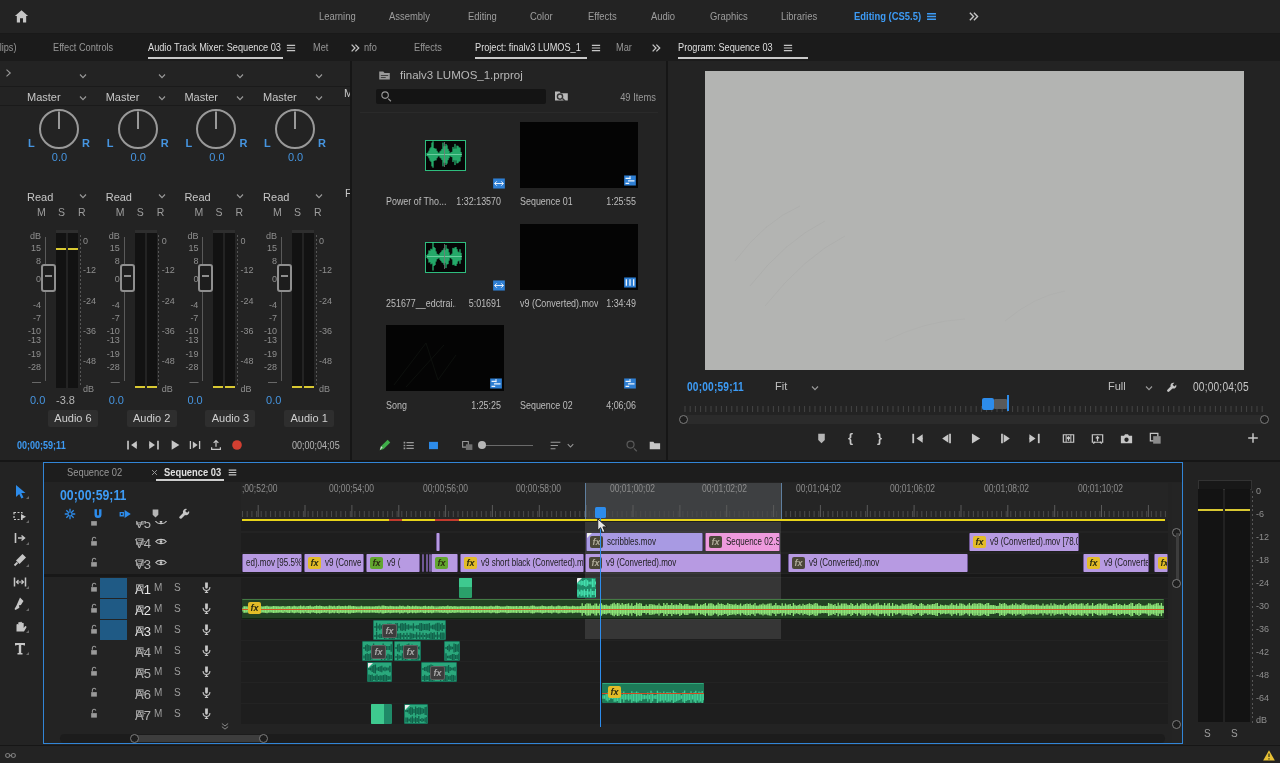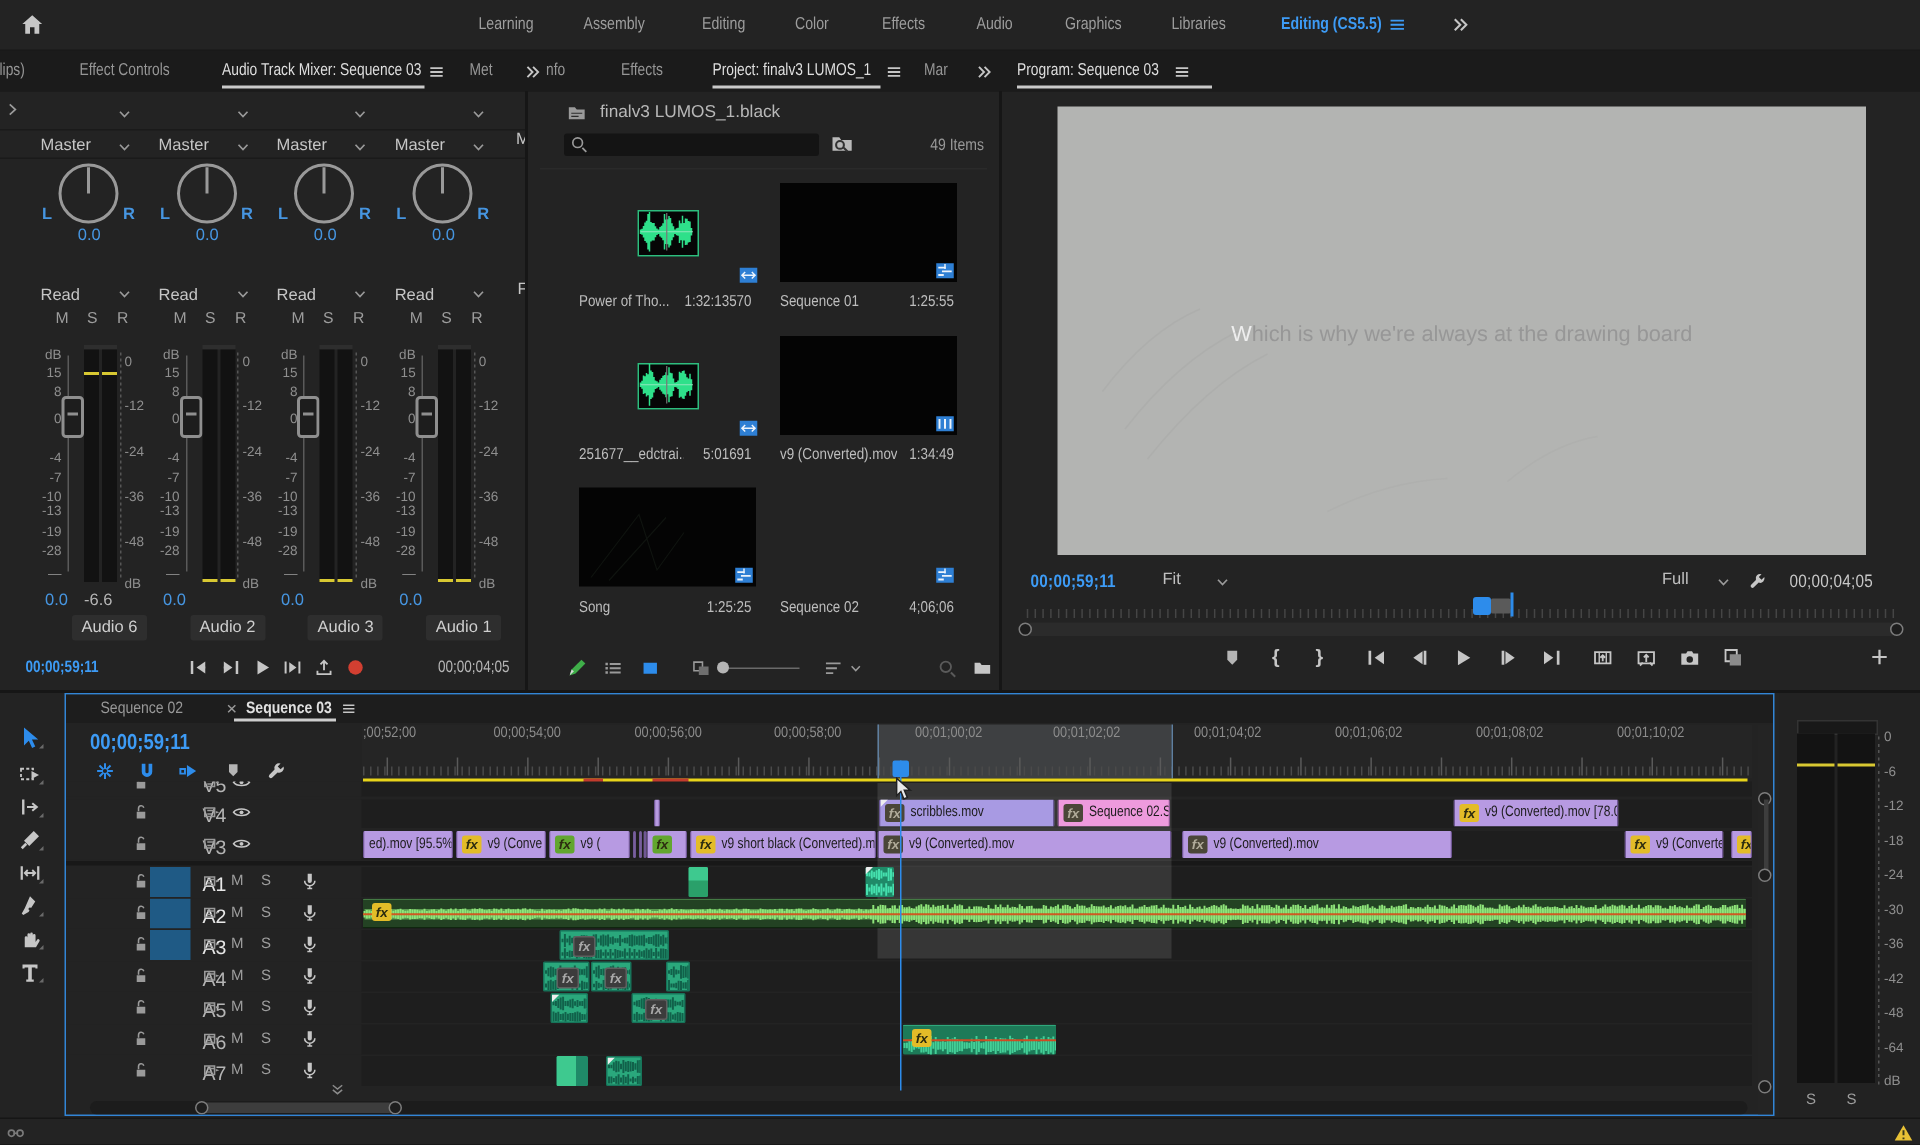--- a/index.html
+++ b/index.html
@@ -173,21 +173,21 @@
         <div style="position: absolute; left: 59.5px; top: 314px; width: 1px; height: 2px; background: rgb(86, 86, 86);"></div>
         <div style="position: absolute; left: 59.5px; top: 318px; width: 1px; height: 2px; background: rgb(86, 86, 86);"></div>
         <div style="position: absolute; left: 59.5px; top: 322px; width: 1px; height: 2px; background: rgb(86, 86, 86);"></div>
         <div class="txt scale-num" style="left: 63px; top: 176px;">0</div>
         <div class="txt scale-num" style="left: 63px; top: 205px;">-12</div>
         <div class="txt scale-num" style="left: 63px; top: 236px;">-24</div>
         <div class="txt scale-num" style="left: 63px; top: 266px;">-36</div>
         <div class="txt scale-num" style="left: 63px; top: 296px;">-48</div>
         <div class="txt scale-num" style="left: 63px; top: 324px;">dB</div>
         <div class="txt " style="left: 10px; top: 333px; color: rgb(70, 149, 224); font-size: 11px;">0.0</div>
-        <div class="txt " style="left: 36px; top: 333px; color: rgb(181, 181, 181); font-size: 11px;">-6.6</div>
+        <div class="txt " style="left: 36px; top: 333px; color: rgb(181, 181, 181); font-size: 11px;">-3.8</div>
         <div class="txt track-letter" style="left: 9px; top: 352px;">A1</div>
         <div class="name-box" style="left: 28px; top: 349px; width: 50px; height: 17px; line-height: 17px;">Audio 6</div>
       </div>
       <div style="position: absolute; left: 98.7px; top: 0px; width: 79px; height: 399px;">
         <svg width="12" height="12" viewBox="0 0 16 16" style="position: absolute; left: 57px; top: 9px;">
           <path d="M4 6 L8 10.2 L12 6" fill="none" stroke="#9a9a9a" stroke-width="1.5"></path>
         </svg>
         <div class="txt " style="left: 7px; top: 26px; font-size: 11px; color: rgb(198, 198, 198); height: 20px; line-height: 20px;">Master</div>
         <svg width="12" height="12" viewBox="0 0 16 16" style="position: absolute; left: 57px; top: 31px;">
           <path d="M4 6 L8 10.2 L12 6" fill="none" stroke="#9a9a9a" stroke-width="1.5"></path>
@@ -487,21 +487,21 @@
       </div>
     </div>
     <div style="position: absolute; left: 350px; top: 61px; width: 2px; height: 399px; background: rgb(22, 22, 22);"></div>
     <div style="position: absolute; left: 666px; top: 61px; width: 2px; height: 399px; background: rgb(22, 22, 22);"></div>
     <div style="position: absolute; left: 0px; top: 460px; width: 1280px; height: 2px; background: rgb(22, 22, 22);"></div>
     <div class="panel" style="left: 352px; top: 61px; width: 314px; height: 399px;">
       <svg width="15" height="13" viewBox="0 0 16 16" style="position: absolute; left: 25px; top: 8px;">
         <path d="M1.5 3 h5 l1.5 2 h6.5 v8 H1.5 z" fill="#9a9a9a"></path>
         <path d="M3.5 8 h9 M3.5 10.5 h6" fill="none" stroke="#2c2c2c" stroke-width="1"></path>
       </svg>
-      <div class="txt " style="left: 48px; top: 8px; font-size: 11.5px; color: rgb(184, 184, 184);">finalv3 LUMOS_1.black</div>
+      <div class="txt " style="left: 48px; top: 8px; font-size: 11.5px; color: rgb(184, 184, 184);">finalv3 LUMOS_1.prproj</div>
       <div class="well" style="position: absolute; left: 24px; top: 28px; width: 170px; height: 15px; border-radius: 2px;"></div>
       <svg width="12" height="12" viewBox="0 0 16 16" style="position: absolute; left: 28px; top: 29px;">
         <path d="M11 11.5 L14.5 15" fill="none" stroke="#9a9a9a" stroke-width="1.6"></path>
         <path d="M6.8 2.5 a4.3 4.3 0 1 0 0 8.6 a4.3 4.3 0 1 0 0 -8.6" fill="none" stroke="#9a9a9a" stroke-width="1.5"></path>
       </svg>
       <svg width="17" height="16" viewBox="0 0 16 16" style="position: absolute; left: 201px; top: 27px;">
         <path d="M1.5 3.5 h4.5 l1.3 1.8 h7 v7.2 h-12.8 z" fill="#b9b9b9"></path>
         <path d="M6.5 6 a2.6 2.6 0 1 0 0 5.2 a2.6 2.6 0 1 0 0 -5.2" fill="none" stroke="#333" stroke-width="1.4"></path>
         <path d="M9 10.5 L11.5 13" fill="none" stroke="#333" stroke-width="1.4"></path>
       </svg>
@@ -601,21 +601,20 @@
           <path d="M11 11.5 L14.5 15" fill="none" stroke="#5a5a5a" stroke-width="1.6"></path>
           <path d="M6.8 2.5 a4.3 4.3 0 1 0 0 8.6 a4.3 4.3 0 1 0 0 -8.6" fill="none" stroke="#5a5a5a" stroke-width="1.5"></path>
         </svg>
         <svg width="14" height="13" viewBox="0 0 16 16" style="position: absolute; left: 296px; top: 8px;">
           <path d="M1.5 3.5 h4.5 l1.3 1.8 h7 v7.2 h-12.8 z" fill="#c6c6c6"></path>
         </svg>
       </div>
     </div>
     <div class="panel" style="left: 668px; top: 61px; width: 612px; height: 399px;">
       <div style="position: absolute; left: 37px; top: 10px; width: 539px; height: 299px; background: rgb(179, 180, 178);">
-        <div style="position: absolute; left: 0px; top: 144px; width: 539px; text-align: center; font-size: 14.5px; color: rgb(151, 151, 151);"><span style="color: rgb(238, 238, 238);">W</span>hich is why we're always at the drawing board</div>
         <svg width="539" height="299" viewBox="0 0 539 299" style="position: absolute; left: 0px; top: 0px;">
           <path d="M30 190 Q60 150 95 135 M45 215 Q80 170 120 150 M60 235 Q100 185 140 165" fill="none" stroke="rgba(125,125,125,0.10)" stroke-width="1"></path>
           <path d="M300 250 q30 -25 60 -30 M180 270 q40 -20 80 -22" fill="none" stroke="rgba(130,130,130,0.07)" stroke-width="1"></path>
         </svg>
       </div>
       <div class="txt blue tc" style="left: 19px; top: 319px; font-weight: bold;">00;00;59;11</div>
       <div class="txt " style="left: 107px; top: 319px; font-size: 11px; color: rgb(192, 192, 192);">Fit</div>
       <svg width="12" height="12" viewBox="0 0 16 16" style="position: absolute; left: 141px; top: 321px;">
         <path d="M4 6 L8 10.2 L12 6" fill="none" stroke="#9a9a9a" stroke-width="1.5"></path>
       </svg>

